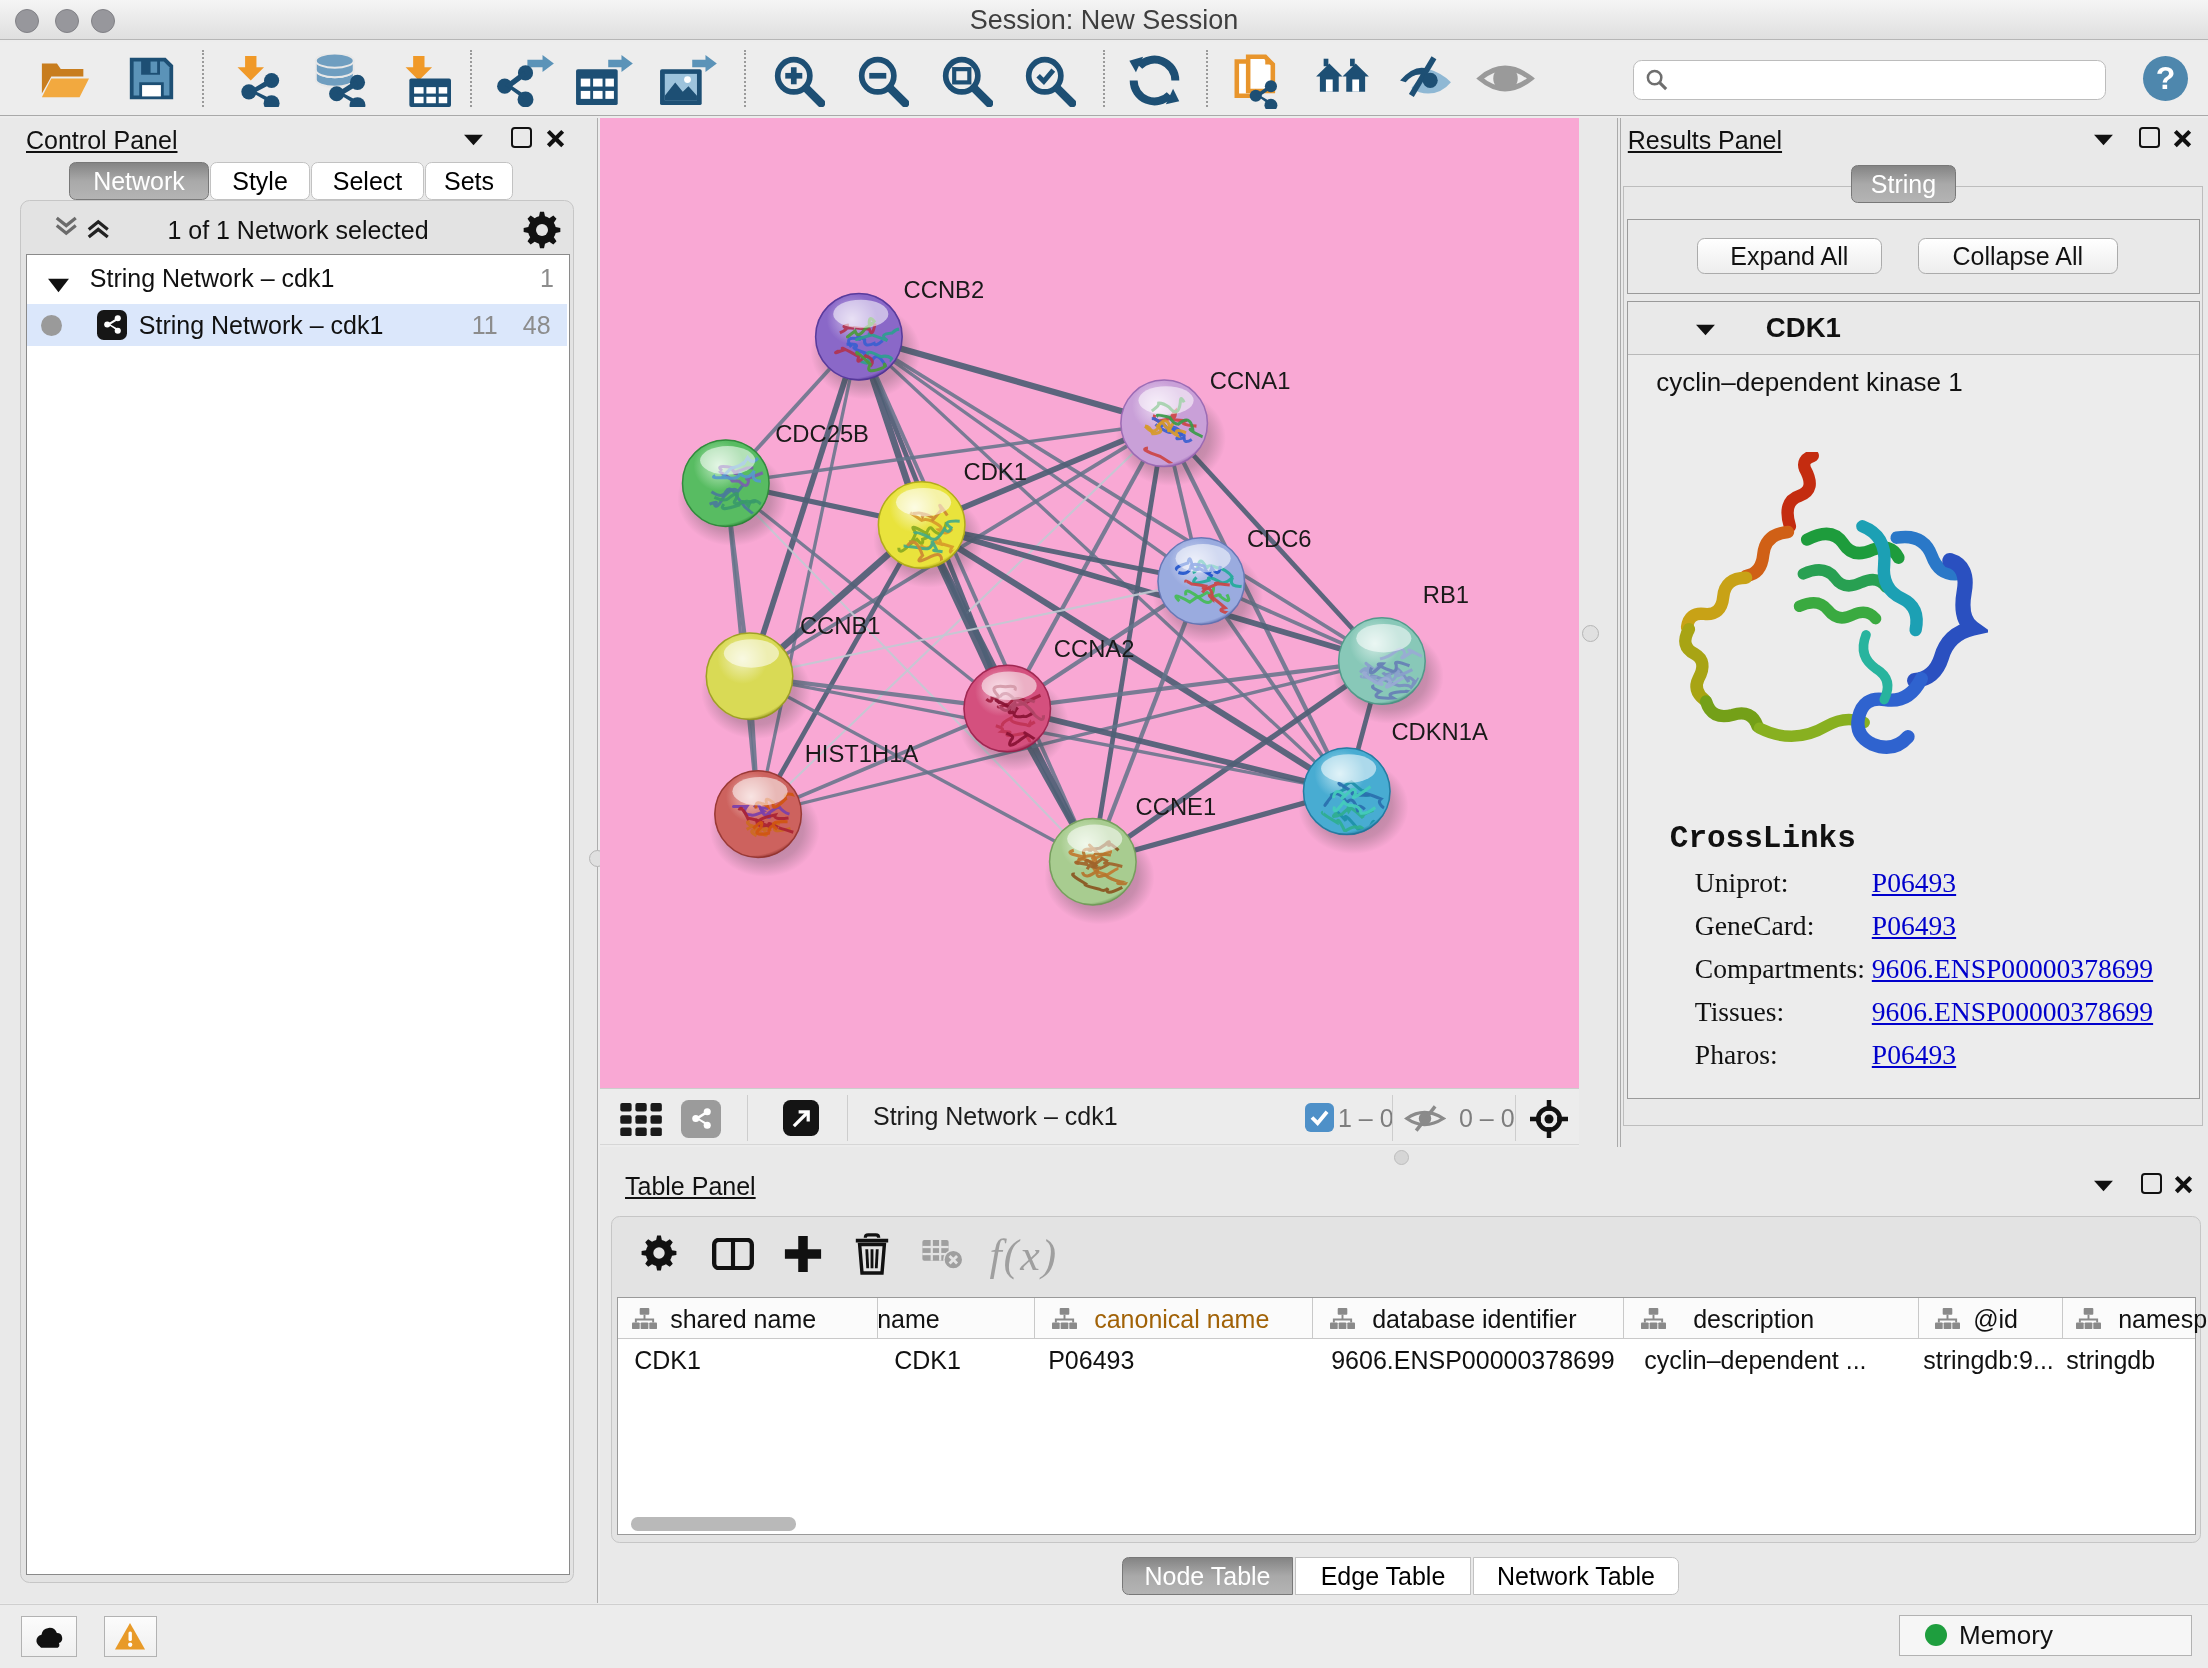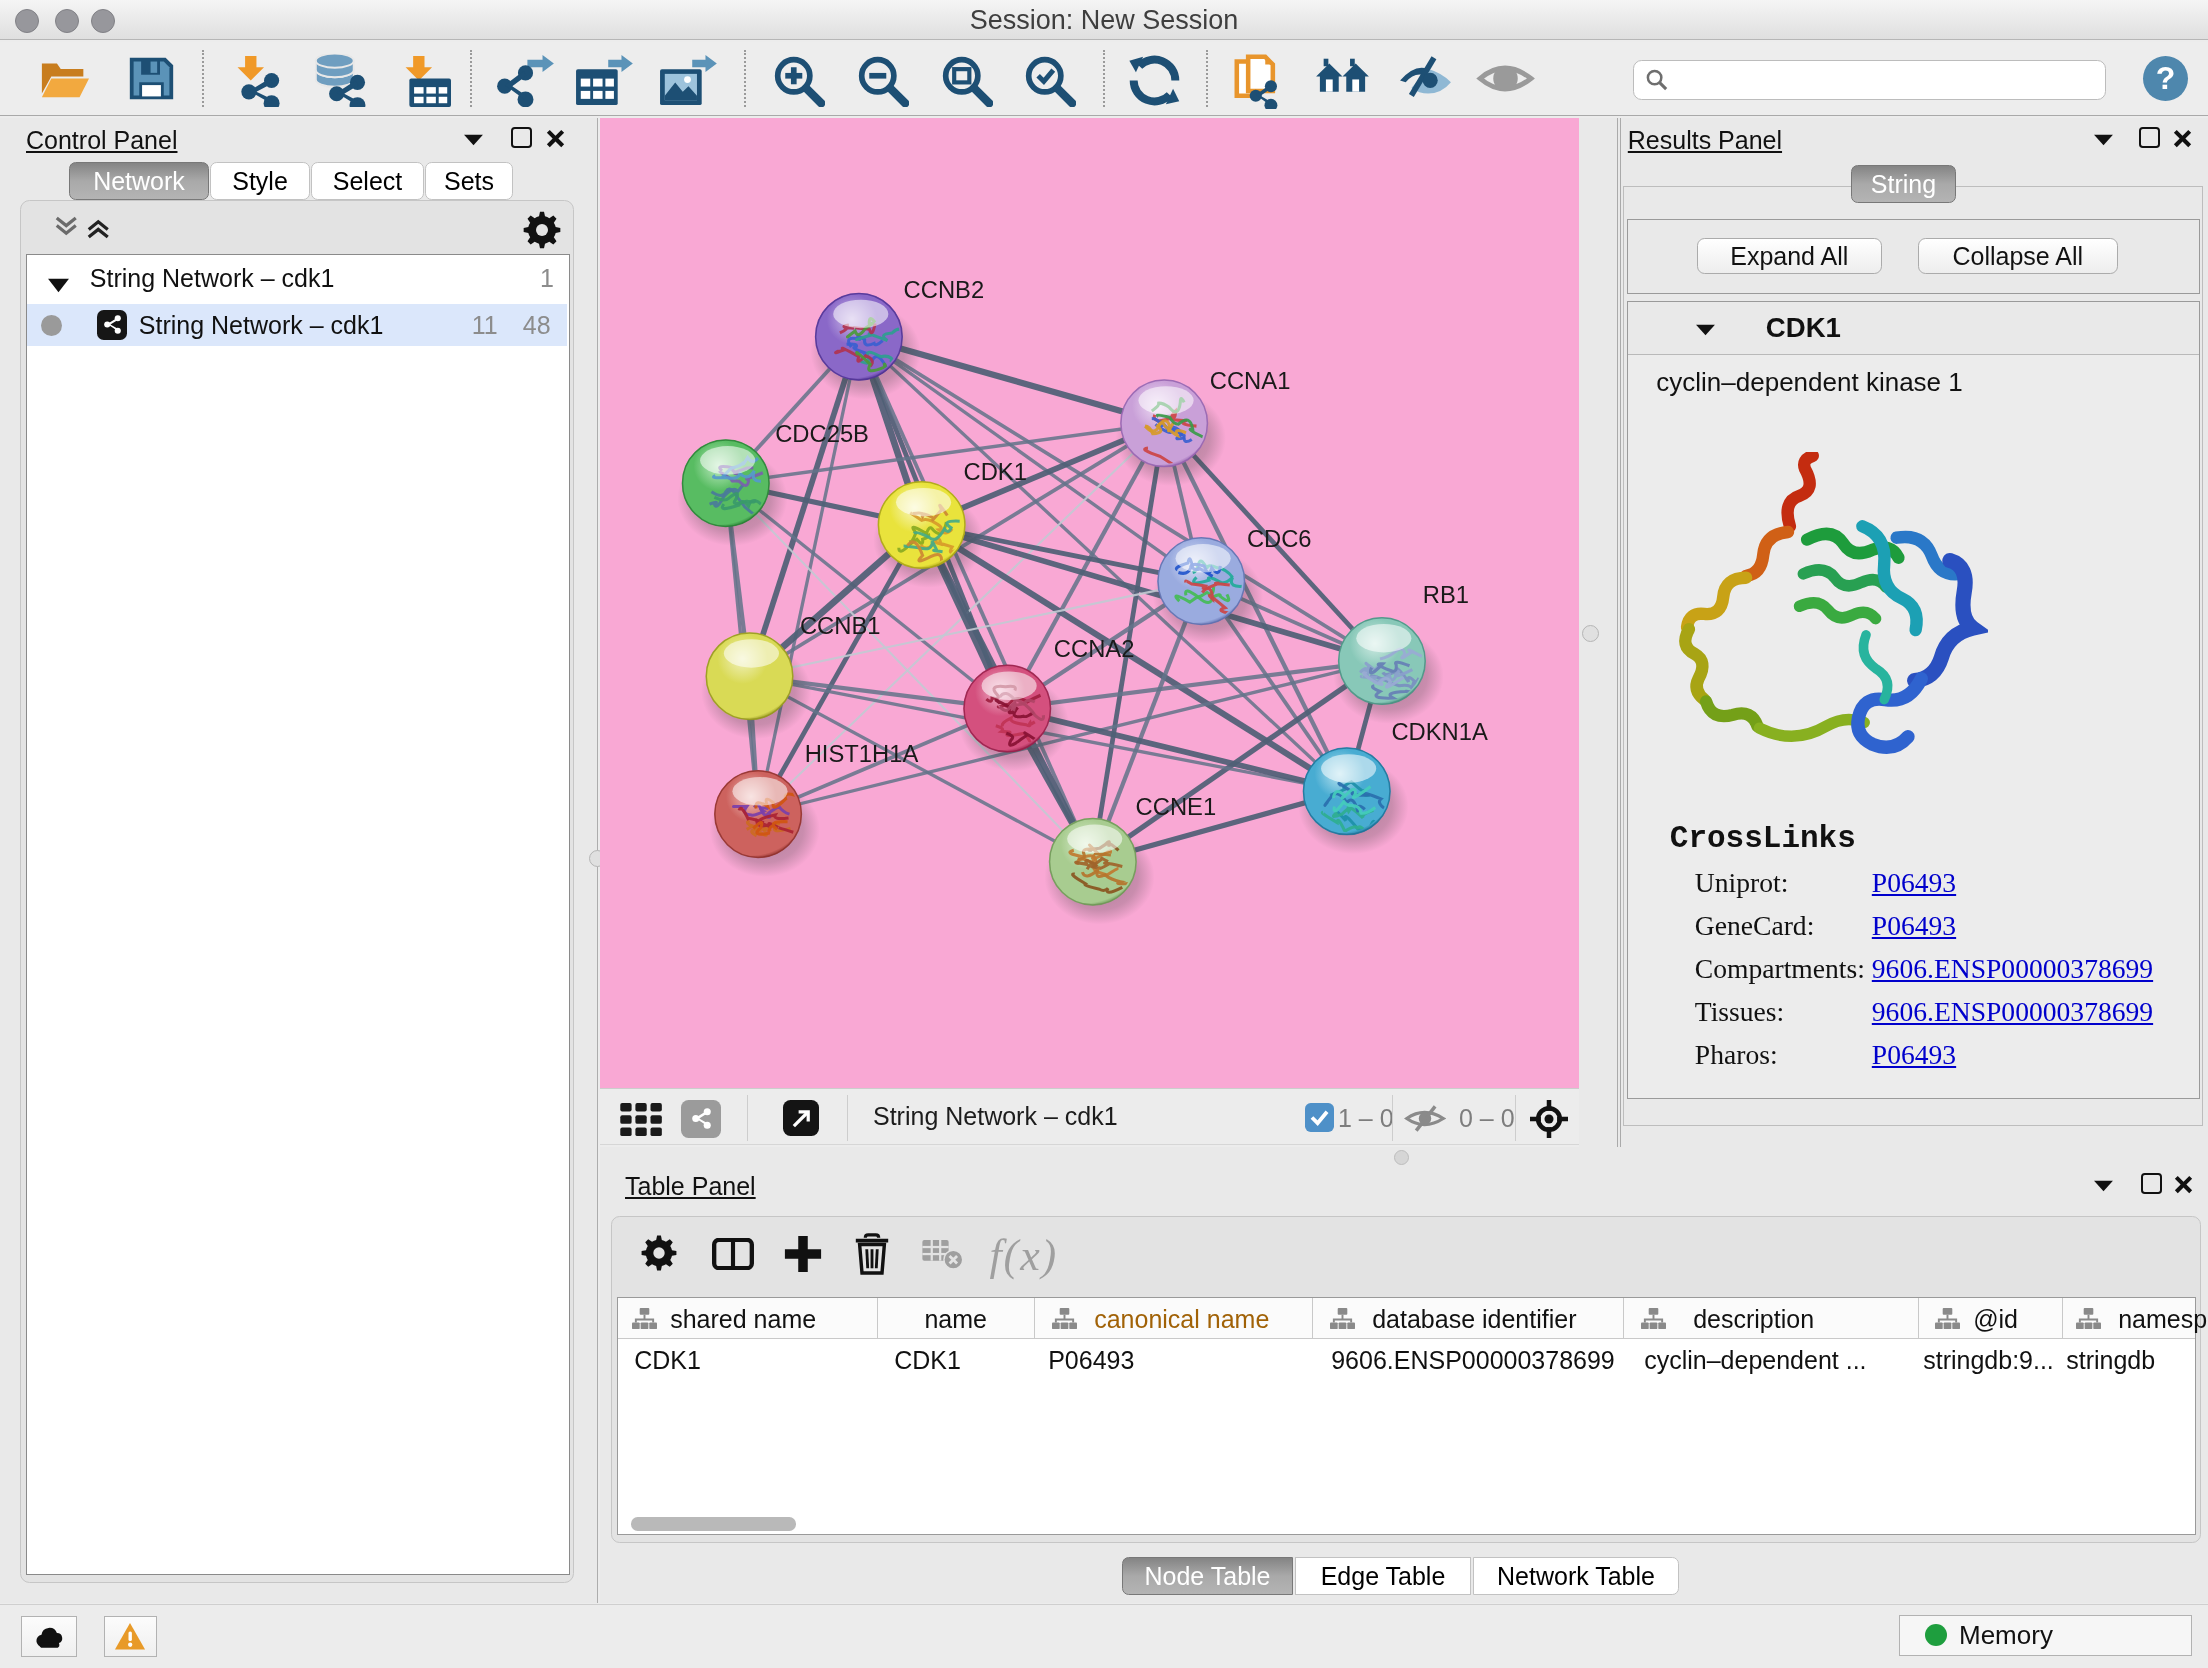--- a/index.html
+++ b/index.html
@@ -217,20 +217,21 @@
           <path d="M5 4 L15 12 L25 4"></path>
           <path d="M5 12 L15 20 L25 12"></path>
         </g>
       </svg>
       <svg style="position:absolute;left:63px;top:13.3px" width="28.5" height="27" viewBox="0 0 30 28">
         <g fill="none" stroke="#222" stroke-width="3.4">
           <path d="M5 24 L15 16 L25 24"></path>
           <path d="M5 16 L15 8 L25 16"></path>
         </g>
       </svg>
+      <div style="position:absolute;left:0;top:15px;width:554px;text-align:center;font-size:25px;color:#111">1 of 1 Network selected</div>
       <svg style="position:absolute;left:501px;top:8.6px" width="40" height="40" viewBox="0 0 24 24">
         <path fill="#111" d="M10.8 1 L13.2 1 L13.8 3.8 A8.2 8.2 0 0 1 16.4 4.9 L18.8 3.3 L20.7 5.2 L19.1 7.6 A8.2 8.2 0 0 1 20.2 10.2 L23 10.8 L23 13.2 L20.2 13.8 A8.2 8.2 0 0 1 19.1 16.4 L20.7 18.8 L18.8 20.7 L16.4 19.1 A8.2 8.2 0 0 1 13.8 20.2 L13.2 23 L10.8 23 L10.2 20.2 A8.2 8.2 0 0 1 7.6 19.1 L5.2 20.7 L3.3 18.8 L4.9 16.4 A8.2 8.2 0 0 1 3.8 13.8 L1 13.2 L1 10.8 L3.8 10.2 A8.2 8.2 0 0 1 4.9 7.6 L3.3 5.2 L5.2 3.3 L7.6 4.9 A8.2 8.2 0 0 1 10.2 3.8 Z"></path>
         <circle cx="12" cy="12" r="3.6" fill="#e3e3e3"></circle>
       </svg>
       <div style="position:absolute;left:4.8px;top:53px;width:544px;height:1321px;background:#ffffff;border:1.9px solid #8a8a8a">
         <svg style="position:absolute;left:19px;top:21px" width="25" height="19" viewBox="0 0 26 20">
           <path d="M2 3 L24 3 L13 17 Z" fill="#111"></path>
         </svg>
         <div style="position:absolute;left:63px;top:8.6px;font-size:25px;color:#111">String Network – cdk1</div>
         <div style="position:absolute;right:15px;top:8.6px;font-size:25px;color:#8c8c8c">1</div>
@@ -734,21 +735,21 @@
         <svg style="position:absolute;left:13.3px;top:8.6px" width="27" height="25" viewBox="0 0 28 26">
           <g fill="#8a8a8a">
             <rect x="9" y="1" width="10" height="7" rx="1"></rect>
             <rect x="1" y="16" width="8" height="7" rx="1"></rect>
             <rect x="10" y="16" width="8" height="7" rx="1"></rect>
             <rect x="19" y="16" width="8" height="7" rx="1"></rect>
             <path d="M13 8 L13 12 L4 12 L4 16 L6 16 L6 14 L22 14 L22 16 L24 16 L24 12 L15 12 L15 8 Z"></path>
           </g>
         </svg>
         <div style="position:absolute;left:52px;top:6.7px;width:190px;font-size:25px;color:#111">shared name</div>
-        <div style="position:absolute;left:259px;top:6.7px;width:157px;text-align:center;font-size:25px;color:#111">name</div>
+        <div style="position:absolute;left:259px;top:6.7px;width:157px;text-align:left;font-size:25px;color:#111">name</div>
         <svg style="position:absolute;left:433px;top:8.6px" width="27" height="25" viewBox="0 0 28 26">
           <g fill="#8a8a8a">
             <rect x="9" y="1" width="10" height="7" rx="1"></rect>
             <rect x="1" y="16" width="8" height="7" rx="1"></rect>
             <rect x="10" y="16" width="8" height="7" rx="1"></rect>
             <rect x="19" y="16" width="8" height="7" rx="1"></rect>
             <path d="M13 8 L13 12 L4 12 L4 16 L6 16 L6 14 L22 14 L22 16 L24 16 L24 12 L15 12 L15 8 Z"></path>
           </g>
         </svg>
         <div style="position:absolute;left:476px;top:6.7px;font-size:25px;color:#a16207">canonical name</div>

